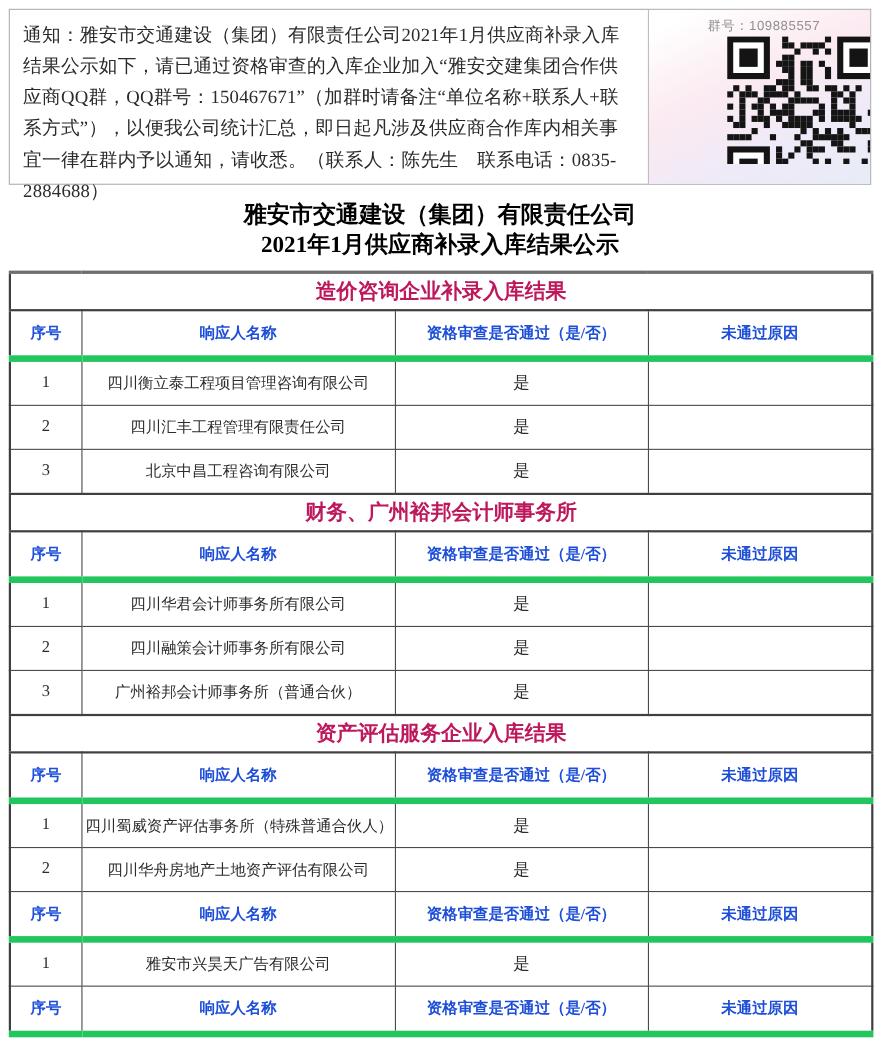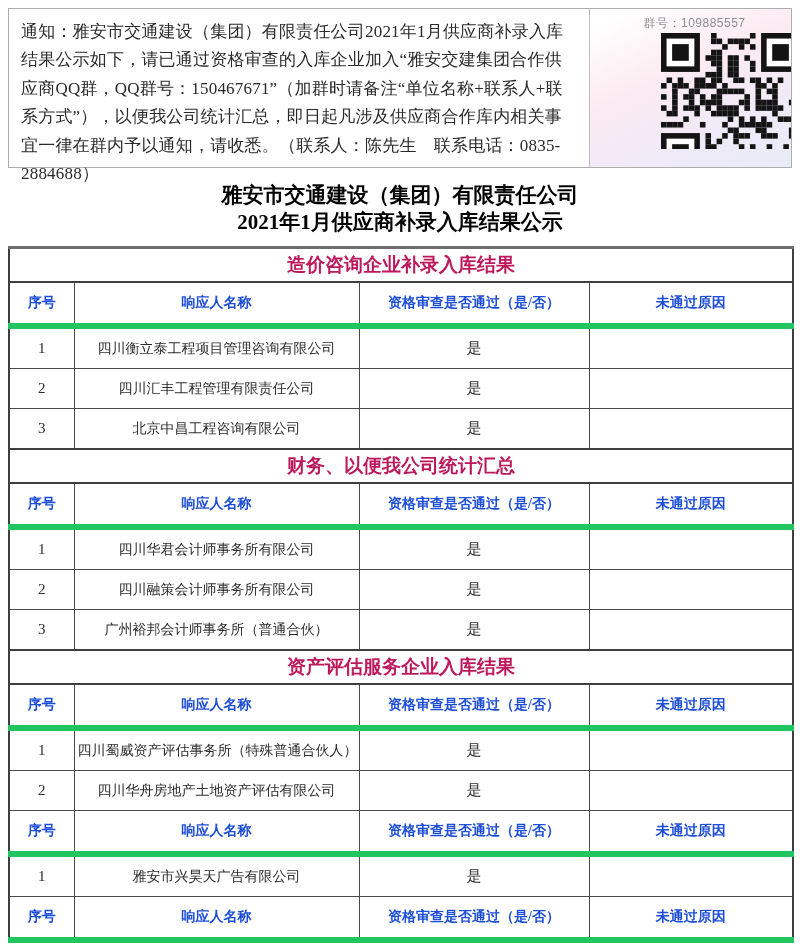--- a/index.html
+++ b/index.html
@@ -297,21 +297,21 @@
           <td class="cell-passed">是</td>
           <td class="cell-reason"></td>
         </tr>
         <tr class="data-row">
           <td class="cell-no">3</td>
           <td class="cell-name">北京中昌工程咨询有限公司</td>
           <td class="cell-passed">是</td>
           <td class="cell-reason"></td>
         </tr>
         <tr class="section-row">
-          <td colspan="4">财务、以便我公司统计汇总</td>
+          <td colspan="4">财务、广州裕邦会计师事务所</td>
         </tr>
         <tr class="header-row">
           <td>序号</td>
           <td>响应人名称</td>
           <td>资格审查是否通过（是/否）</td>
           <td>未通过原因</td>
         </tr>
         <tr class="data-row">
           <td class="cell-no">1</td>
           <td class="cell-name">四川华君会计师事务所有限公司</td>

